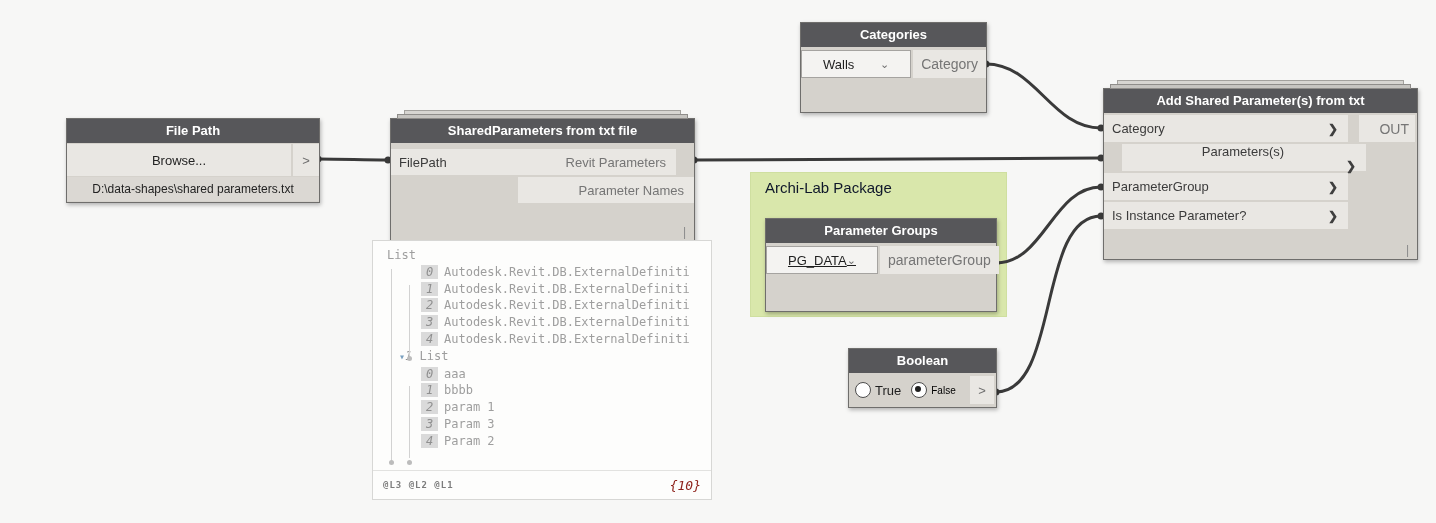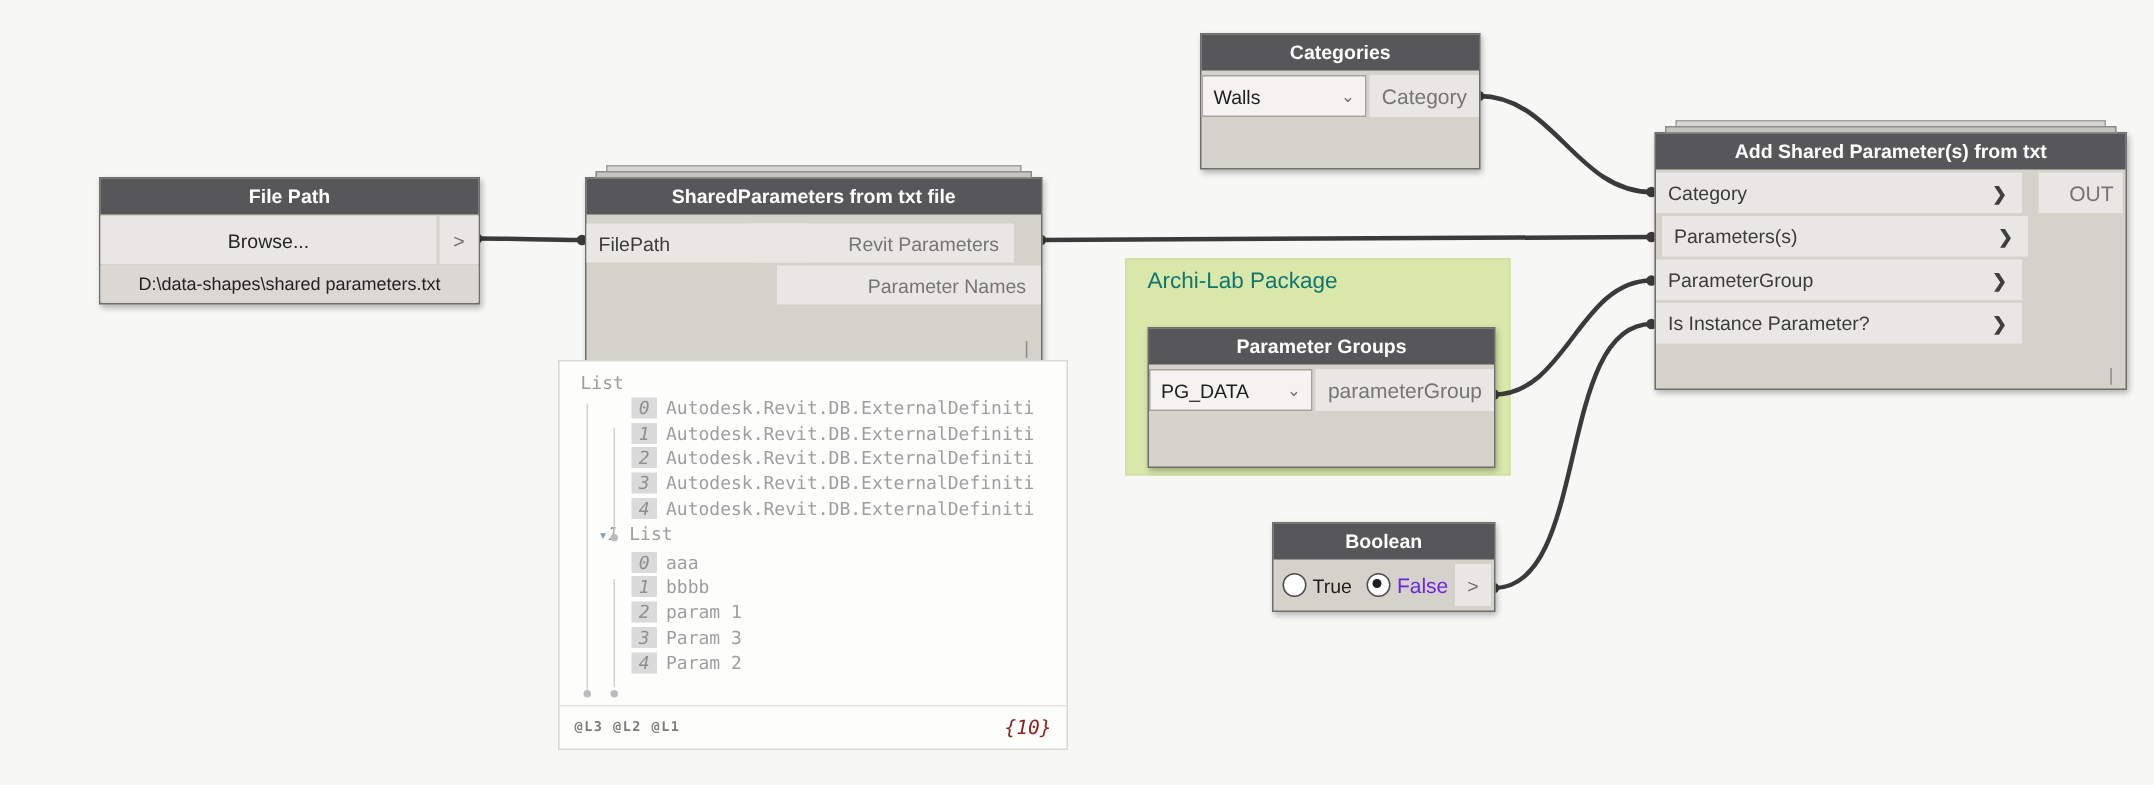--- a/index.html
+++ b/index.html
@@ -3,38 +3,38 @@
 <meta charset="utf-8">
 <style>
   html,body{margin:0;padding:0;background:#fff;}
   .canvas{position:relative;width:1436px;height:523px;background:#f7f7f6;overflow:hidden;
           font-family:"Liberation Sans",sans-serif;}
   svg.wires{position:absolute;left:0;top:0;z-index:2;}
   .wire{fill:none;stroke:#3a3a3a;stroke-width:3;}
   .wiredot{fill:#3a3a3a;}
 
   .group{position:absolute;background:#d9e7ab;border:1px solid #cfdfa0;z-index:1;}
-  .group-title{padding:6px 12px 0 14px;font-size:15px;color:#0f766e;}
+  .group-title{padding:6px 12px 0 14px;font-size:15px;color:#0f172a;}
 
   .node{position:absolute;background:#d5d2cc;border:1px solid #6f6e6c;z-index:3;
         box-shadow:1px 2px 4px rgba(0,0,0,.28);}
   .node-header{background:#57575a;color:#fff;font-weight:bold;font-size:13px;height:24px;
                line-height:24px;text-align:center;white-space:nowrap;overflow:hidden;}
   .stacked::before{content:"";position:absolute;top:-9px;left:13px;right:13px;height:3px;
                    background:#d7d5d1;border:1px solid #a3a19d;z-index:-1;}
   .stacked::after{content:"";position:absolute;top:-5px;left:6px;right:6px;height:3px;
                   background:#c6c4c0;border:1px solid #8f8d8a;z-index:-1;}
   .node-body{position:relative;}
   .port{background:#e9e7e3;font-size:13px;color:#3b3b3b;display:flex;align-items:center;}
   .port .arrow{margin-left:auto;font-weight:bold;color:#3f3f3f;font-size:12px;}
   .out-label{color:#757575;}
   .pin{position:absolute;right:8px;bottom:2px;color:#8a8a8a;font-size:12px;}
 
   .dropdown{background:#f4f3f1;border:1px solid #a5a3a0;height:26px;display:flex;
-            align-items:center;padding:0 7px;font-size:13px;color:#1e1e1e;justify-content:flex-end;}
+            align-items:center;padding:0 21px;font-size:13px;color:#1e1e1e;justify-content:flex-end;}
   .dropdown .chev{margin-left:auto;color:#6e6e6e;font-size:11px;}
 
   .radio{display:inline-block;width:14px;height:14px;border-radius:50%;
          border:1px solid #4c4c4c;background:#fff;position:relative;vertical-align:-3px;}
   .radio.sel::after{content:"";position:absolute;left:3px;top:3px;width:6px;height:6px;
                     border-radius:50%;background:#1f1f1f;}
 
   
   .preview{position:absolute;left:372px;top:240px;width:338px;height:258px;background:#fdfdfc;
            border:1px solid #d7d7d5;z-index:3;font-family:"DejaVu Sans Mono",monospace;
@@ -148,52 +148,52 @@
         </div>
         <div class="port out-label" style="flex:1;height:28px;margin-left:2px;padding:0 8px;justify-content:flex-end;font-size:14px;">Category</div>
       </div>
     </div>
   </div>
 
   <div class="node" style="left:765px;top:218px;width:230px;">
     <div class="node-header">Parameter Groups</div>
     <div class="node-body" style="height:65px;">
       <div style="display:flex;margin-top:3px;">
-        <div class="dropdown" style="width:96px;">
+        <div class="dropdown" style="width:96px;text-decoration:underline;">
           <span>PG_DATA</span>
           <span class="chev">⌄</span>
         </div>
         <div class="port out-label" style="flex:1;height:28px;margin-left:2px;padding:0 8px;justify-content:flex-end;font-size:14px;">parameterGroup</div>
       </div>
     </div>
   </div>
 
   <div class="node" style="left:848px;top:348px;width:147px;">
     <div class="node-header">Boolean</div>
     <div class="node-body" style="height:34px;display:flex;align-items:center;">
       <label style="display:flex;align-items:center;gap:4px;margin-left:6px;font-size:13px;color:#1f1f1f;cursor:pointer;">
         <span class="radio"></span>
         <span>True</span>
       </label>
-      <label style="display:flex;align-items:center;gap:4px;margin-left:10px;font-size:14px;color:#6d28d9;cursor:pointer;">
+      <label style="display:flex;align-items:center;gap:4px;margin-left:10px;font-size:10px;color:#000000;cursor:pointer;">
         <span class="radio sel"></span>
         <span>False</span>
       </label>
       <div class="port" style="width:24px;height:28px;justify-content:center;margin-left:auto;margin-right:2px;color:#6e6e6e;">&gt;</div>
     </div>
   </div>
 
   <div class="node stacked" style="left:1103px;top:88px;width:313px;">
     <div class="node-header">Add Shared Parameter(s) from txt</div>
     <div class="node-body" style="height:146px;">
       <div class="port" style="position:absolute;left:0;top:2px;width:226px;height:27px;padding:0 10px 0 8px;">
         <span>Category</span>
         <span class="arrow">❯</span>
       </div>
-      <div class="port" style="position:absolute;left:4px;top:31px;width:226px;height:27px;padding:0 10px 0 8px;">
+      <div class="port" style="position:absolute;left:18px;top:31px;width:226px;height:27px;padding:0 10px 0 8px;flex-direction:column;">
         <span>Parameters(s)</span>
         <span class="arrow">❯</span>
       </div>
       <div class="port" style="position:absolute;left:0;top:60px;width:226px;height:27px;padding:0 10px 0 8px;">
         <span>ParameterGroup</span>
         <span class="arrow">❯</span>
       </div>
       <div class="port" style="position:absolute;left:0;top:89px;width:226px;height:27px;padding:0 10px 0 8px;">
         <span>Is Instance Parameter?</span>
         <span class="arrow">❯</span>

